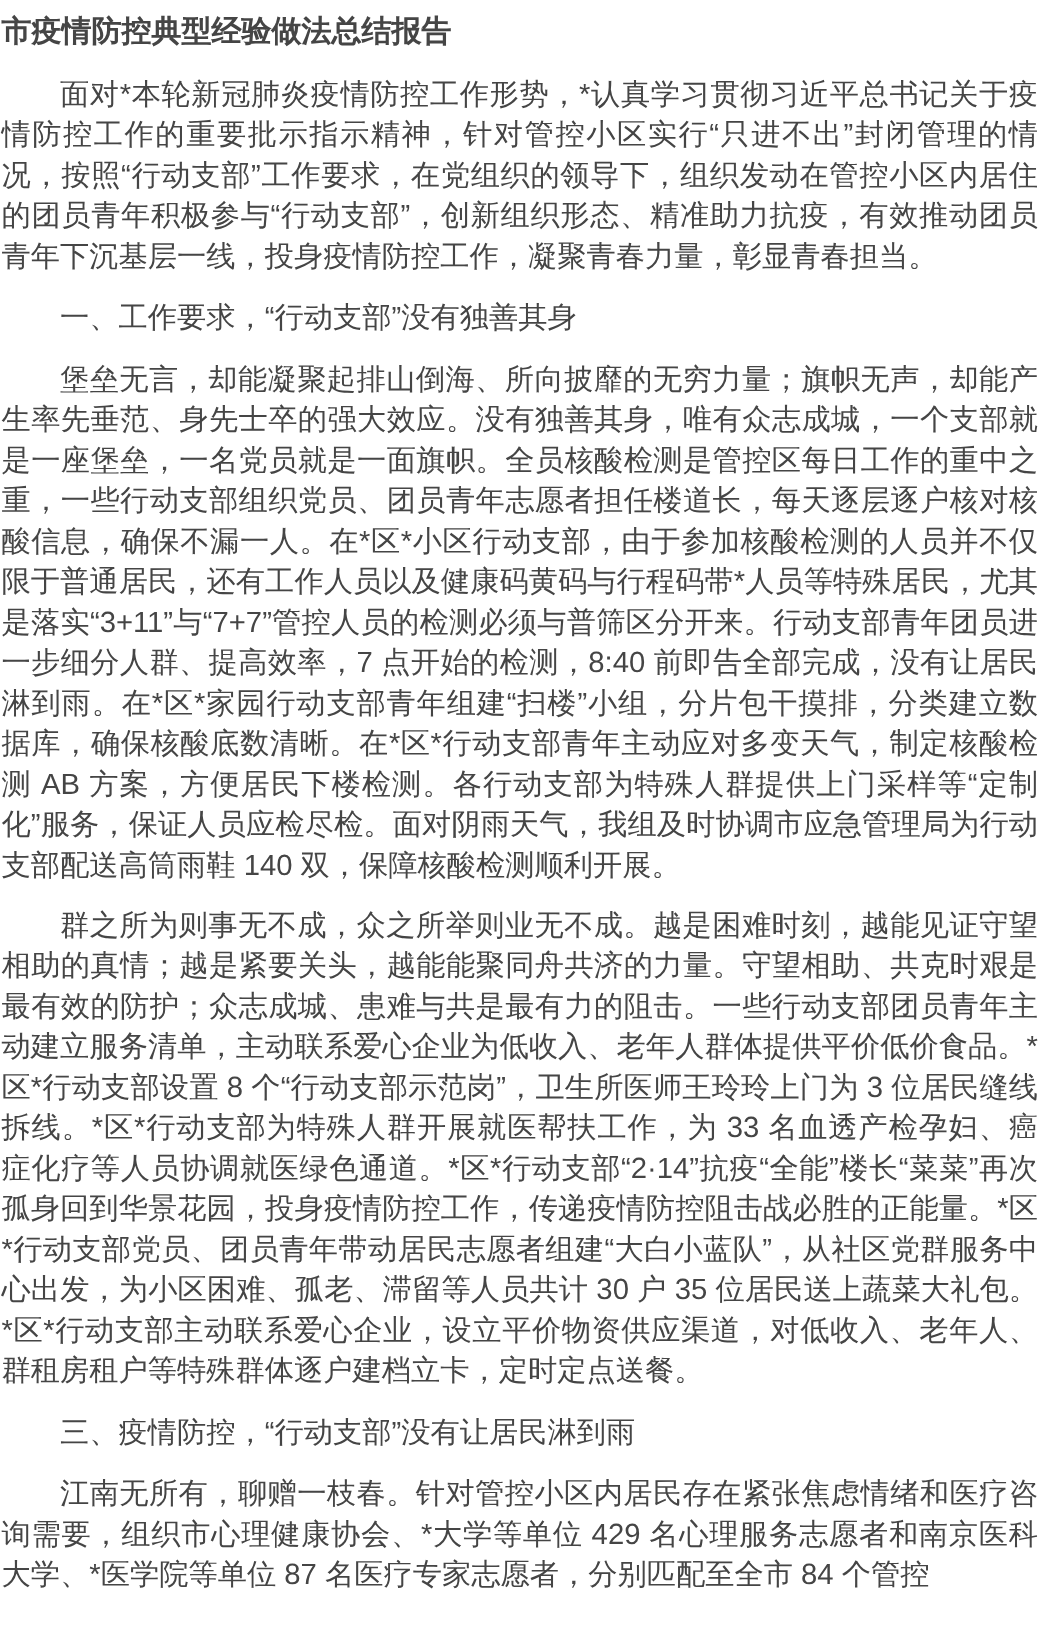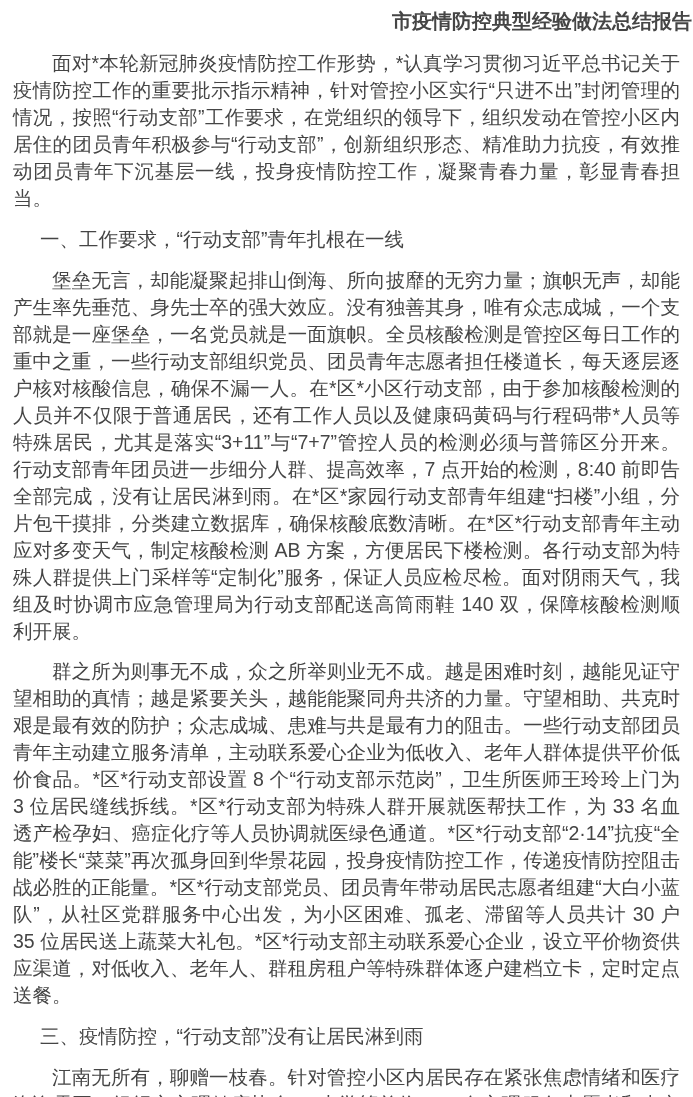--- a/index.html
+++ b/index.html
@@ -17,28 +17,27 @@
     color: #454545;
     font-family: "Liberation Sans", sans-serif;
     font-size: 19.5px;
     line-height: 27px;
     text-align: justify;
     padding: 6px 1px 0 1px;
   }
   .doc-title {
     font-size: 20px;
     font-weight: bold;
-    text-align: right;
+    text-align: left;
     text-indent: 0;
     margin: 2px 0 15px 0;
     line-height: 27px;
-    padding-left: 44px;
   }
   .para {
-    margin: 13px 12px;
+    margin: 13px 0;
     text-indent: 2em;
   }
   .heading {
     font-size: 19.5px;
     font-weight: normal;
     margin: 14px 0;
     text-indent: 2em;
     line-height: 27px;
   }
   .heading .emph {
@@ -47,21 +46,21 @@
 </style>
 </head>
 <body>
 
 <div class="page">
 
   <h1 class="doc-title">市疫情防控典型经验做法总结报告</h1>
 
   <p class="para">面对*本轮新冠肺炎疫情防控工作形势，*认真学习贯彻习近平总书记关于疫情防控工作的重要批示指示精神，针对管控小区实行“只进不出”封闭管理的情况，按照“行动支部”工作要求，在党组织的领导下，组织发动在管控小区内居住的团员青年积极参与“行动支部”，创新组织形态、精准助力抗疫，有效推动团员青年下沉基层一线，投身疫情防控工作，凝聚青春力量，彰显青春担当。</p>
 
-  <h2 class="heading"><span>一、工作要求，</span><b class="emph">“行动支部”</b><span>青年扎根在一线</span></h2>
+  <h2 class="heading"><span>一、工作要求，</span><b class="emph">“行动支部”</b><span>没有独善其身</span></h2>
 
   <p class="para">堡垒无言，却能凝聚起排山倒海、所向披靡的无穷力量；旗帜无声，却能产生率先垂范、身先士卒的强大效应。没有独善其身，唯有众志成城，一个支部就是一座堡垒，一名党员就是一面旗帜。全员核酸检测是管控区每日工作的重中之重，一些行动支部组织党员、团员青年志愿者担任楼道长，每天逐层逐户核对核酸信息，确保不漏一人。在*区*小区行动支部，由于参加核酸检测的人员并不仅限于普通居民，还有工作人员以及健康码黄码与行程码带*人员等特殊居民，尤其是落实“3+11”与“7+7”管控人员的检测必须与普筛区分开来。行动支部青年团员进一步细分人群、提高效率，7 点开始的检测，8:40 前即告全部完成，没有让居民淋到雨。在*区*家园行动支部青年组建“扫楼”小组，分片包干摸排，分类建立数据库，确保核酸底数清晰。在*区*行动支部青年主动应对多变天气，制定核酸检测 AB 方案，方便居民下楼检测。各行动支部为特殊人群提供上门采样等“定制化”服务，保证人员应检尽检。面对阴雨天气，我组及时协调市应急管理局为行动支部配送高筒雨鞋 140 双，保障核酸检测顺利开展。</p>
 
 
   <p class="para">群之所为则事无不成，众之所举则业无不成。越是困难时刻，越能见证守望相助的真情；越是紧要关头，越能能聚同舟共济的力量。守望相助、共克时艰是最有效的防护；众志成城、患难与共是最有力的阻击。一些行动支部团员青年主动建立服务清单，主动联系爱心企业为低收入、老年人群体提供平价低价食品。*区*行动支部设置 8 个“行动支部示范岗”，卫生所医师王玲玲上门为 3 位居民缝线拆线。*区*行动支部为特殊人群开展就医帮扶工作，为 33 名血透产检孕妇、癌症化疗等人员协调就医绿色通道。*区*行动支部“2·14”抗疫“全能”楼长“菜菜”再次孤身回到华景花园，投身疫情防控工作，传递疫情防控阻击战必胜的正能量。*区*行动支部党员、团员青年带动居民志愿者组建“大白小蓝队”，从社区党群服务中心出发，为小区困难、孤老、滞留等人员共计 30 户 35 位居民送上蔬菜大礼包。*区*行动支部主动联系爱心企业，设立平价物资供应渠道，对低收入、老年人、群租房租户等特殊群体逐户建档立卡，定时定点送餐。</p>
 
   <h2 class="heading"><span>三、疫情防控，</span><b class="emph">“行动支部”</b><span>没有让居民淋到雨</span></h2>
 
   <p class="para">江南无所有，聊赠一枝春。针对管控小区内居民存在紧张焦虑情绪和医疗咨询需要，组织市心理健康协会、*大学等单位 429 名心理服务志愿者和南京医科大学、*医学院等单位 87 名医疗专家志愿者，分别匹配至全市 84 个管控</p>
 

